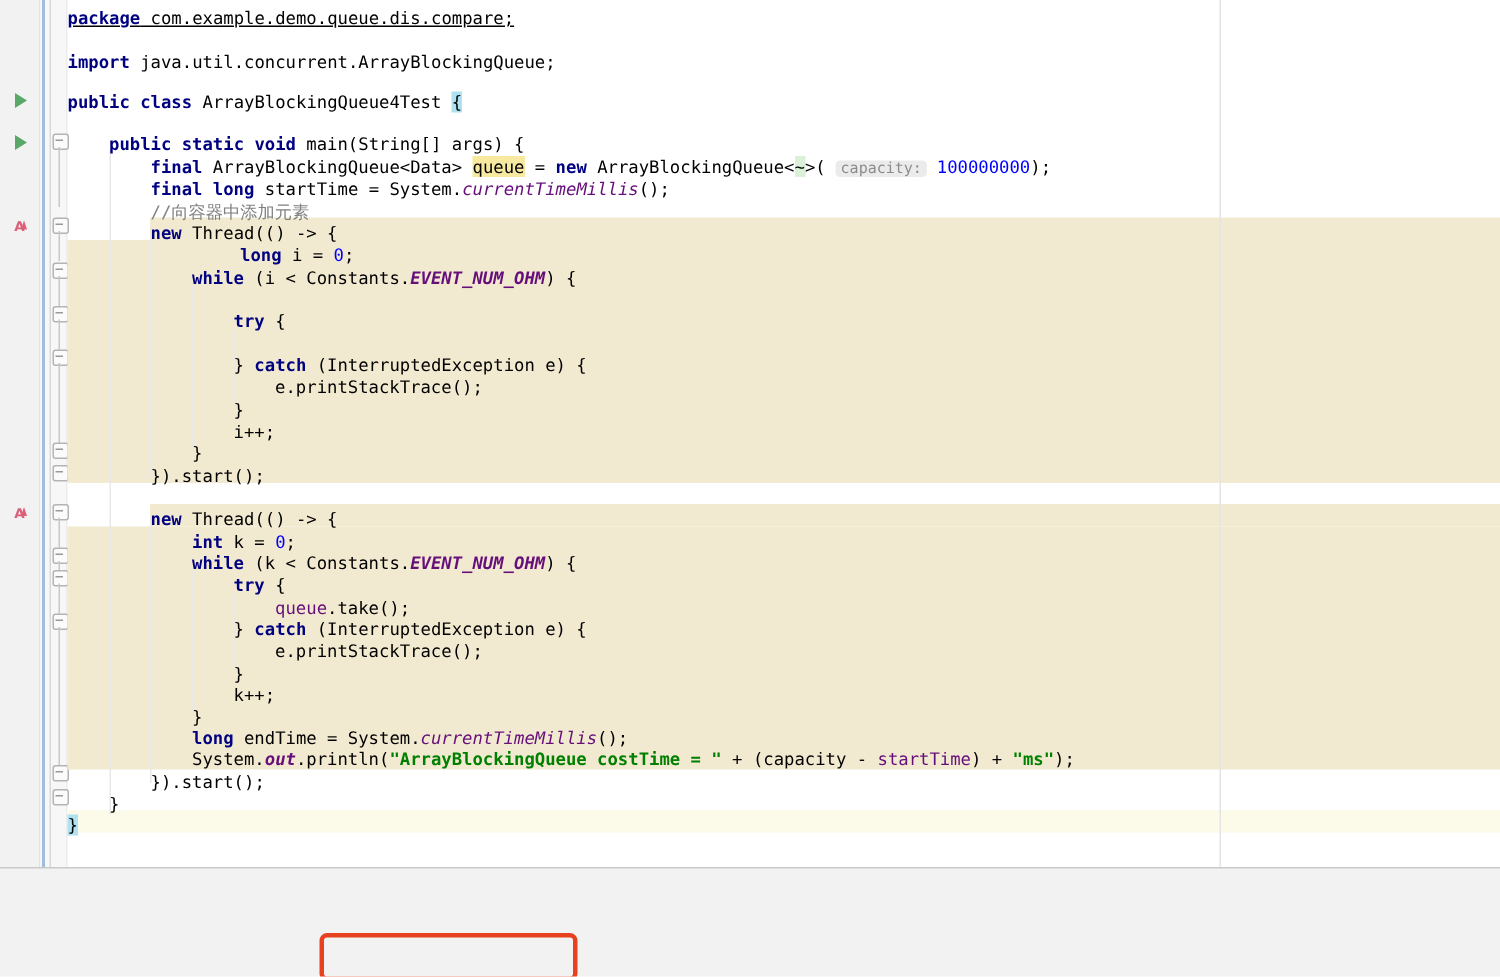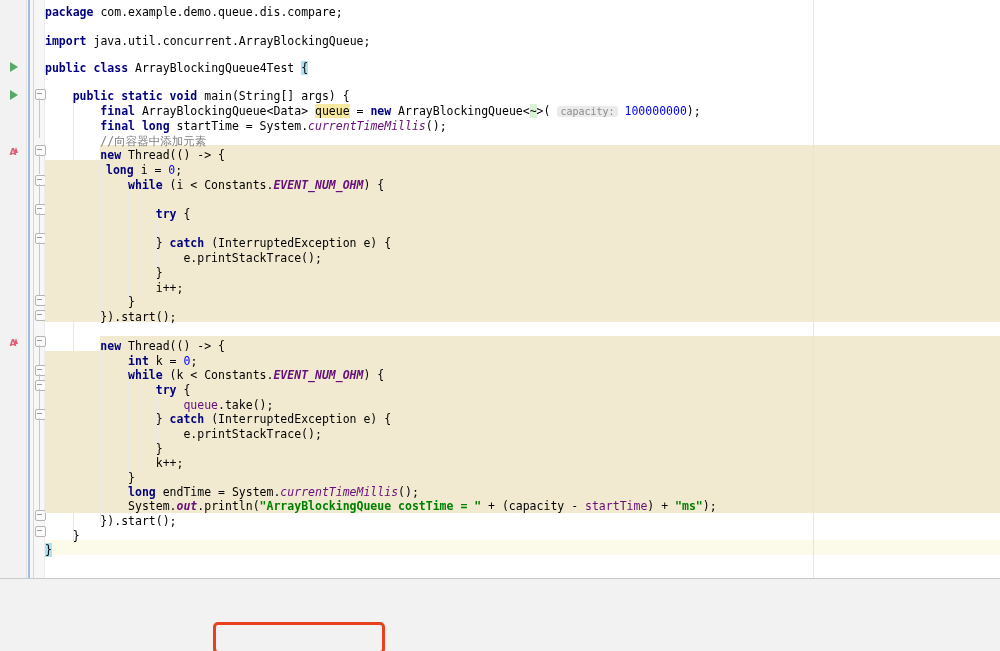--- a/index.html
+++ b/index.html
@@ -123,29 +123,29 @@
         <div class="band" style="left: 55.36px; top: 336px; width: 899.64px; height: 15px;"></div>
         <div class="band" style="left: 0px; top: 351px; width: 955px; height: 162px;"></div>
         <div class="caretline" style="top: 540px; height: 15px;"></div>
         <div class="iguide" style="left: 27.68px; top: 100px; height: 443px;"></div>
         <div class="iguide" style="left: 55.36px; top: 160px; height: 158px;"></div>
         <div class="iguide" style="left: 55.36px; top: 350px; height: 172px;"></div>
         <div class="iguide" style="left: 83.04px; top: 190px; height: 108px;"></div>
         <div class="iguide" style="left: 83.04px; top: 380px; height: 94px;"></div>
         <div class="iguide" style="left: 110.72px; top: 220px; height: 48px;"></div>
         <div class="iguide" style="left: 110.72px; top: 396px; height: 48px;"></div>
-        <div class="ln" style="top: 5px; padding-left: 0px;"><span class="kw">package</span><span class="plain"> com.example.demo.queue.dis.compare;</span></div>
+        <div class="ln" style="top: 5px; padding-left: 0px; text-decoration: underline;"><span class="kw">package</span><span class="plain"> com.example.demo.queue.dis.compare;</span></div>
         <div class="ln" style="top: 34px; padding-left: 0px;"><span class="kw">import</span><span class="plain"> java.util.concurrent.ArrayBlockingQueue;</span></div>
         <div class="ln" style="top: 61px; padding-left: 0px;"><span class="kw">public class</span><span class="plain"> ArrayBlockingQueue4Test </span><span class="bracehl">{</span></div>
         <div class="ln" style="top: 89px; padding-left: 27.68px;"><span class="kw">public static void</span><span class="plain"> main(String[] args) {</span></div>
         <div class="ln" style="top: 104px; padding-left: 55.36px;"><span class="kw">final</span><span class="plain"> ArrayBlockingQueue&lt;Data&gt; </span><span class="localhl">queue</span><span class="plain"> = </span><span class="kw">new</span><span class="plain"> ArrayBlockingQueue&lt;</span><span class="diamond">~</span><span class="plain">&gt;( </span><span class="hint">capacity:</span><span class="plain"> </span><span class="num">100000000</span><span class="plain">);</span></div>
         <div class="ln" style="top: 119px; padding-left: 55.36px;"><span class="kw">final long</span><span class="plain"> startTime = System.</span><span class="stat">currentTimeMillis</span><span class="plain">();</span></div>
         <div class="ln" style="top: 134px; padding-left: 55.36px;"><span class="cmt">//向容器中添加元素</span></div>
         <div class="ln" style="top: 148px; padding-left: 55.36px;"><span class="kw">new</span><span class="plain"> Thread(() -&gt; {</span></div>
-        <div class="ln" style="top: 163px; padding-left: 61px;"><span class="kw">long</span><span class="plain"> i = </span><span class="num">0</span><span class="plain">;</span></div>
+        <div class="ln" style="top: 163px; padding-left: 115px;"><span class="kw">long</span><span class="plain"> i = </span><span class="num">0</span><span class="plain">;</span></div>
         <div class="ln" style="top: 178px; padding-left: 83.04px;"><span class="kw">while</span><span class="plain"> (i &lt; Constants.</span><span class="fld">EVENT_NUM_OHM</span><span class="plain">) {</span></div>
         <div class="ln" style="top: 207px; padding-left: 110.72px;"><span class="kw">try</span><span class="plain"> {</span></div>
         <div class="ln" style="top: 236px; padding-left: 110.72px;"><span class="plain">} </span><span class="kw">catch</span><span class="plain"> (InterruptedException e) {</span></div>
         <div class="ln" style="top: 251px; padding-left: 138.4px;"><span class="plain">e.printStackTrace();</span></div>
         <div class="ln" style="top: 266px; padding-left: 110.72px;"><span class="plain">}</span></div>
         <div class="ln" style="top: 281px; padding-left: 110.72px;"><span class="plain">i++;</span></div>
         <div class="ln" style="top: 295px; padding-left: 83.04px;"><span class="plain">}</span></div>
         <div class="ln" style="top: 310px; padding-left: 55.36px;"><span class="plain">}).start();</span></div>
         <div class="ln" style="top: 339px; padding-left: 55.36px;"><span class="kw">new</span><span class="plain"> Thread(() -&gt; {</span></div>
         <div class="ln" style="top: 354px; padding-left: 83.04px;"><span class="kw">int</span><span class="plain"> k = </span><span class="num">0</span><span class="plain">;</span></div>

